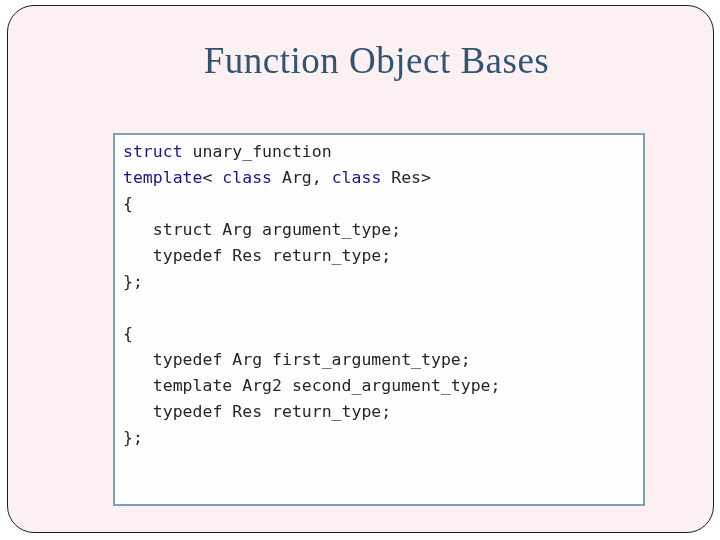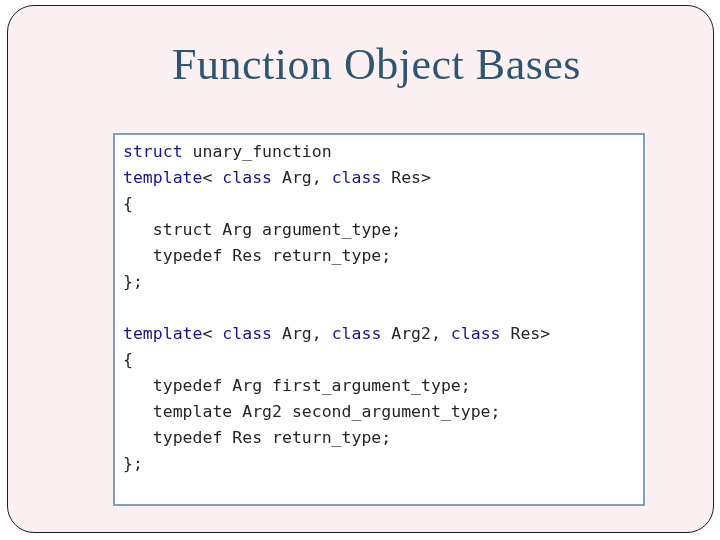--- a/index.html
+++ b/index.html
@@ -29,21 +29,21 @@
     border-radius: 27px;
   }
   .slide-title {
     position: absolute;
     left: 0;
     right: 0;
     top: 33px;
     text-align: center;
     text-indent: 32px;
     font-family: "Liberation Serif", serif;
-    font-size: 44px;
+    font-size: 37px;
     font-weight: normal;
     line-height: 1.2;
     color: var(--title-color, #2e5571);
     letter-spacing: 0.5px;
     white-space: nowrap;
   }
   .code-box {
     position: absolute;
     left: 105px;
     top: 127px;
@@ -75,21 +75,20 @@
     <div class="slide-title">Function Object Bases</div>
     <div class="code-box">
 
     <div class="code-line"><span class="tok-kw">struct</span><span class="tok-plain"> unary_function</span></div>
         <div class="code-line"><span class="tok-kw">template</span><span class="tok-plain">&lt; </span><span class="tok-kw">class</span><span class="tok-plain"> Arg, </span><span class="tok-kw">class</span><span class="tok-plain"> Res&gt;</span></div>
         <div class="code-line"><span class="tok-plain">{</span></div>
         <div class="code-line"><span class="tok-plain">   struct Arg argument_type;</span></div>
         <div class="code-line"><span class="tok-plain">   typedef Res return_type;</span></div>
         <div class="code-line"><span class="tok-plain">};</span></div>
         <div class="code-line">&nbsp;</div>
-        <div class="code-line"><span class="tok-kw">template</span><span class="tok-plain">&lt; </span><span class="tok-kw">class</span><span class="tok-plain"> Arg, </span><span class="tok-kw">class</span><span class="tok-plain"> Arg2, </span><span class="tok-kw">class</span><span class="tok-plain"> Res&gt;</span></div>
         <div class="code-line"><span class="tok-plain">{</span></div>
         <div class="code-line"><span class="tok-plain">   typedef Arg first_argument_type;</span></div>
         <div class="code-line"><span class="tok-plain">   template Arg2 second_argument_type;</span></div>
         <div class="code-line"><span class="tok-plain">   typedef Res return_type;</span></div>
         <div class="code-line"><span class="tok-plain">};</span></div>
       </div>
   </div>
 </div>
 
 </body></html>

